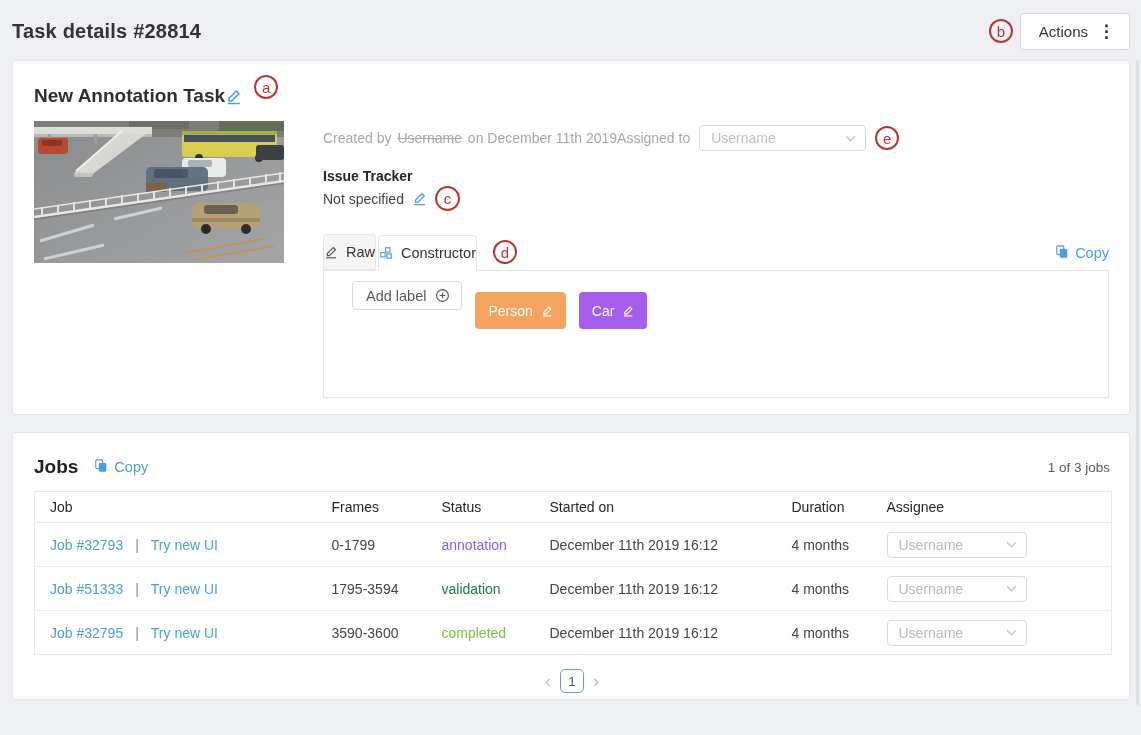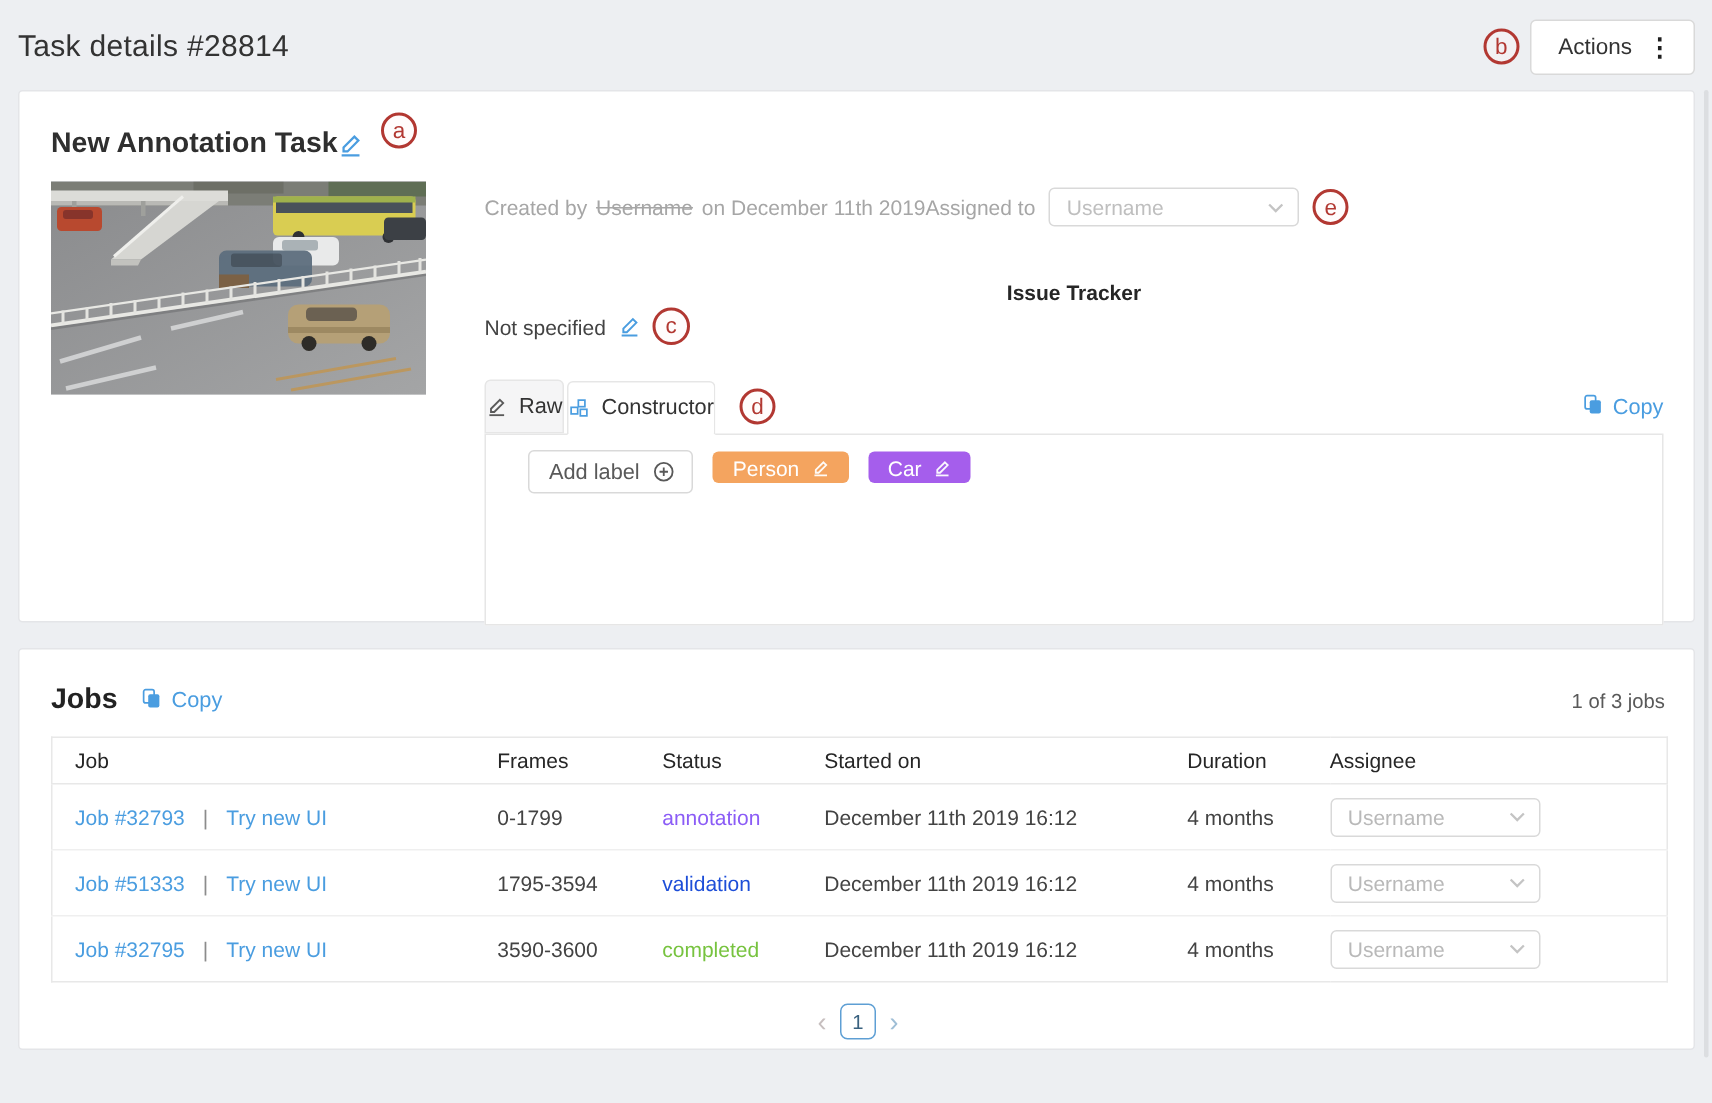--- a/index.html
+++ b/index.html
@@ -10,21 +10,21 @@
     color:#434343;
     font-size:14px;
     position:relative;
     overflow:hidden;
   }
   .page { width:1141px; height:735px; padding:0 11px 0 12px; position:relative; }
   .scrollbar { position:absolute; right:2px; top:60px; bottom:30px; width:3px; background:#dcdee1; border-radius:2px; }
 
   
   .page-header { display:flex; align-items:center; justify-content:space-between; height:60px; padding-top:2px; }
-  .page-title { font-size:20px; font-weight:400; color:#333; letter-spacing:.2px; }
+  .page-title { font-size:20px; font-weight:700; color:#333; letter-spacing:.2px; }
   .header-right { display:flex; align-items:center; gap:7px; }
   .actions-btn {
     display:flex; align-items:center; gap:10px;
     background:#fff; border:1px solid #d9d9d9; border-radius:4px;
     height:37px; padding:0 14px 0 18px; font-size:15px; color:#333;
     font-family:inherit; cursor:pointer;
   }
   .kebab { font-size:17px; font-weight:700; color:#1f1f1f; line-height:1; }
 
   
@@ -64,21 +64,21 @@
   .assigned-wrap { display:flex; align-items:center; gap:9px; }
   .assigned-label { color:#a6a6a6; }
   .fake-select {
     display:flex; align-items:center; justify-content:space-between;
     border:1px solid #d9d9d9; border-radius:4px; background:#fff;
     height:26px; padding:0 9px 0 11px; color:#bfbfbf; cursor:pointer;
   }
   .select-assigned { width:167px; }
   .chev { color:#c4c4c4; display:inline-flex; }
 
-  .issue-tracker { margin-top:34px;text-align:center; }
+  .issue-tracker { margin-top:15px; }
   .it-label { font-weight:700; color:#262626; line-height:20px; }
   .it-value-row { display:flex; align-items:center; gap:8px; line-height:22px; color:#434343; }
   .it-value-row .circ { width:25px; height:25px; }
 
   
   .labels-widget { margin-top:23px; }
   .tabs-row { display:flex; align-items:flex-end; position:relative; }
   .tab {
     display:flex; align-items:center; gap:8px;
     height:36px; padding:0 0; font-size:14.5px; color:#333;
@@ -97,22 +97,22 @@
   .labels-box { border:1px solid #e6e6e6; background:#fff; height:128px; padding:10px 28px; display:flex; align-items:flex-start; gap:13px; position:relative; z-index:1; }
   .add-label-btn {
     display:inline-flex; align-items:center; gap:9px;
     background:#fff; border:1px solid #d9d9d9; border-radius:4px;
     height:29px; padding:0 11px 0 13px; font-size:14.5px; color:#595959;
     font-family:inherit; cursor:pointer;
   }
   .plus-circle { color:#595959; display:inline-flex; }
   .label-tag {
     display:inline-flex; align-items:center; gap:8px;
-    height:21px; padding:0 13px; border-radius:4px;
-    color:#fff; font-size:14px; cursor:pointer; margin-top:1px;
+    height:37px; padding:0 13px; border-radius:4px;
+    color:#fff; font-size:14px; cursor:pointer; margin-top:11px;
   }
   .tag-pencil { color:#fff; display:inline-flex; opacity:.95; }
 
   
   .jobs-header { display:flex; align-items:center; height:28px; }
   .jobs-title { font-size:19px; font-weight:700; color:#222; }
   .jobs-header .copy-link { margin:0 0 0 16px; }
   .jobs-count { margin-left:auto; color:#595959; font-size:13.5px; }
 
   table.jobs-table { width:1077px; border-collapse:collapse; table-layout:fixed; margin-top:10px; border:1px solid #e8e8e8; }
@@ -397,21 +397,21 @@
                   </svg>
               </span>
             </div>
           </td>
         </tr>
         <tr>
           <td>
             <a class="job-link">Job #51333</a><span class="pipe">|</span><a class="job-link">Try new UI</a>
           </td>
           <td>1795-3594</td>
-          <td><span style="color: #1d4ed8;">validation</span></td>
+          <td><span style="color: #15803d;">validation</span></td>
           <td>December 11th 2019 16:12</td>
           <td>4 months</td>
           <td>
             <div class="fake-select select-assignee">
               <span>Username</span>
               <span class="chev">
                 <svg width="11" height="7" viewBox="0 0 10 6" fill="none" stroke="currentColor" stroke-width="1.4">
                     <path d="M1 1l4 4 4-4"></path>
                   </svg>
               </span>

